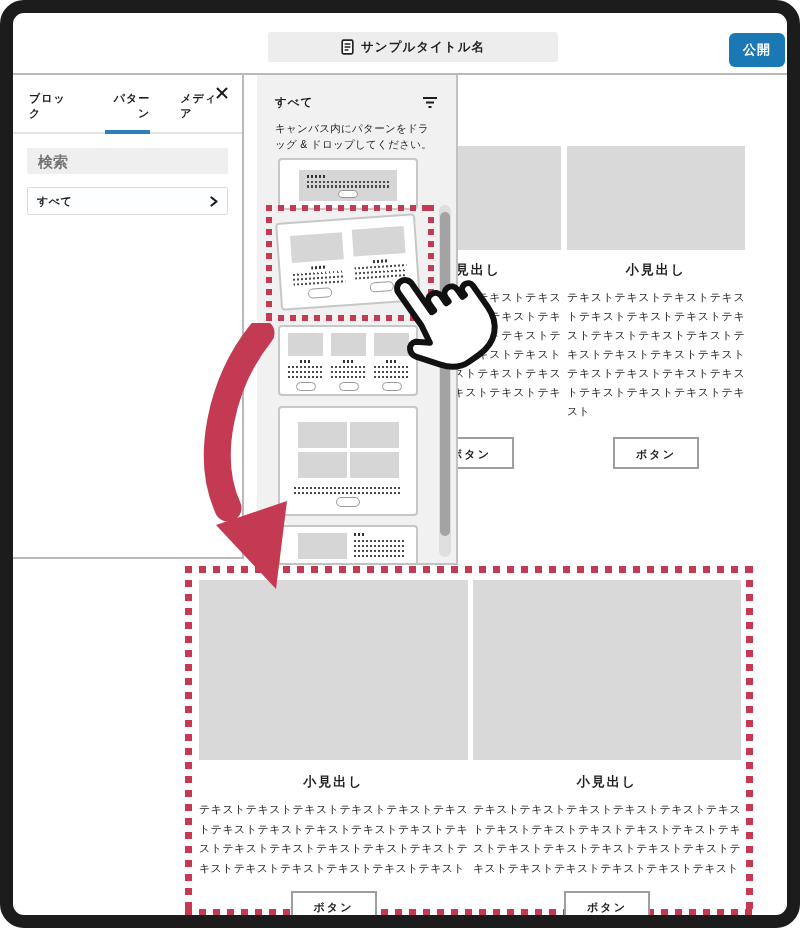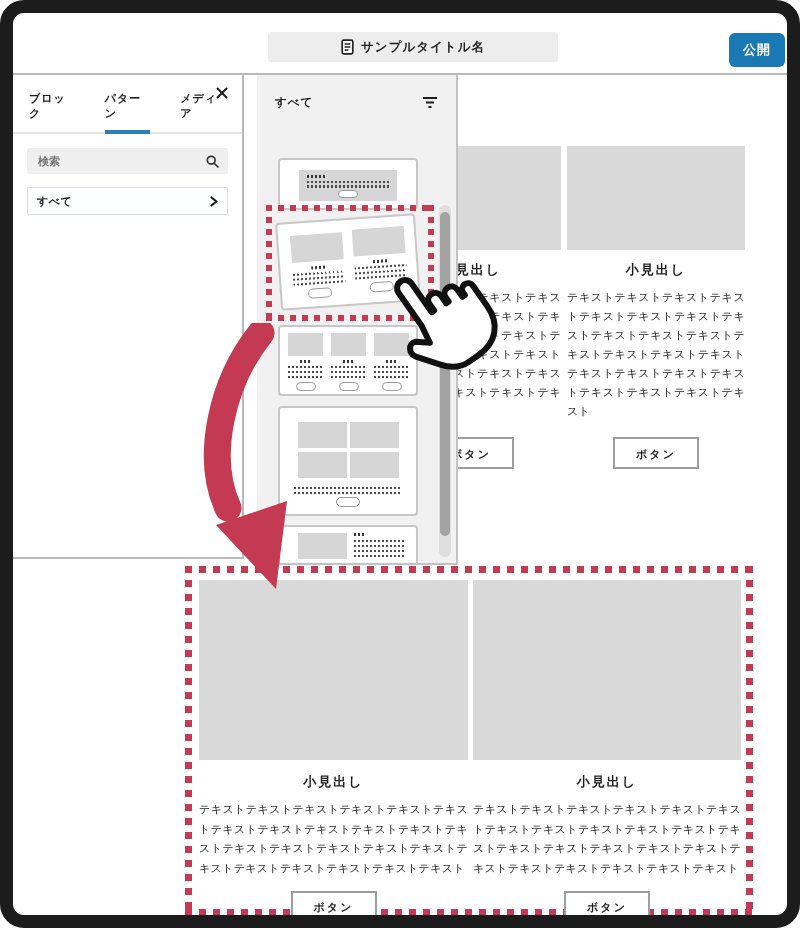--- a/index.html
+++ b/index.html
@@ -23,24 +23,24 @@
   .dashV{position:absolute;width:7px;background:repeating-linear-gradient(180deg,#c43a52 0 7px,transparent 7px 14px);}
   .dz-col{position:absolute;top:14px;}
   .dz-col .img{width:100%;height:180px;background:#d9d9d9;}
   .dz-col .heading{margin-top:13px;}
   .dz-col .bodytext{margin-top:9px;line-height:19.5px;}
   .dz-col .content-btn{margin-top:13px;height:30px;line-height:26px;}
   
   .sidebar{position:absolute;left:0;top:62px;width:231px;height:484px;background:#fff;border-right:2px solid #b9b9b9;border-bottom:2px solid #b9b9b9;box-sizing:border-box;z-index:2;}
   .tabs{display:flex;align-items:flex-end;gap:30px;padding:16px 16px 0 16px;border-bottom:2px solid #e3e3e3;position:relative;}
   .tab{font-size:11px;font-weight:bold;color:#1d1d1d;letter-spacing:1px;padding-bottom:9px;border-bottom:4px solid transparent;margin-bottom:-2px;cursor:pointer;}
-  .tab.active{border-bottom-color:#2e7fb7;}
+  .tab.active{border-bottom-color:#2e7fb7;text-align:right;}
   .close-x{position:absolute;right:14px;top:12px;cursor:pointer;}
   .searchbox{margin:14px 14px 0 14px;height:26px;background:#efefef;border-radius:2px;display:flex;align-items:center;padding:0 9px;}
-  .searchbox input{flex:1;background:transparent;border:none;outline:none;font-size:11px;font-weight:bold;color:#333;font-family:inherit;}
+  .searchbox input{flex:1;background:transparent;border:none;outline:none;font-size:15px;font-weight:bold;color:#333;font-family:inherit;}
   .cat-list{margin:13px 14px 0 14px;}
   .cat-row{display:flex;align-items:center;justify-content:space-between;height:24px;padding:0 9px;font-size:11px;font-weight:bold;color:#1d1d1d;letter-spacing:0.5px;cursor:pointer;}
   .cat-row.selected{border:1.5px solid #dcdcdc;background:#fcfeff;border-radius:2px;height:26px;margin-bottom:6px;}
   
   .panel{position:absolute;left:244px;top:62px;width:201px;height:490px;background:#f1f1f2;border-right:2px solid #c2c2c2;border-bottom:2px solid #c2c2c2;box-sizing:border-box;overflow:hidden;z-index:2;}
   .panel-head{display:flex;align-items:center;justify-content:space-between;padding:20px 18px 0 18px;}
   .panel-head span{font-size:11.5px;font-weight:bold;color:#1d1d1d;letter-spacing:1px;}
   .panel-instr{margin:10px 18px 0 18px;font-size:10.5px;line-height:16px;color:#222;letter-spacing:0.3px;}
   .pcard{position:absolute;left:21px;width:140px;background:#fff;border:2px solid #c7c7c7;border-radius:4px;box-sizing:border-box;cursor:grab;}
   .dots{height:2.5px;background:repeating-linear-gradient(90deg,#4a4a4a 0 1.8px,transparent 1.8px 4px);margin:2.5px 0;}
@@ -132,20 +132,21 @@
 
   <section class="panel">
     <div class="panel-head">
       <span>すべて</span>
       <svg width="16" height="13" viewBox="0 0 16 13">
         <line x1="1" y1="2" x2="15" y2="2" stroke="#1d1d1d" stroke-width="2"></line>
         <line x1="4" y1="6.5" x2="12" y2="6.5" stroke="#1d1d1d" stroke-width="2"></line>
         <line x1="6.5" y1="11" x2="9.5" y2="11" stroke="#1d1d1d" stroke-width="2"></line>
       </svg>
     </div>
+    <p class="panel-instr">キャンバス内にパターンをドラッグ &amp; ドロップしてください。</p>
 
     <div class="pcard" style="top:83px;height:52px;">
       <div class="gbox" style="margin:10px auto 0;width:98px;height:31px;padding-top:5px;box-sizing:border-box;">
         <div class="dot-title" style="margin-left:8px;width:18px;"></div>
         <div class="dots" style="margin:2px 8px;"></div>
         <div class="dots" style="margin:2px 8px;"></div>
         <div class="oval" style="width:18px;height:6px;margin-top:2px;"></div>
       </div>
     </div>
 

